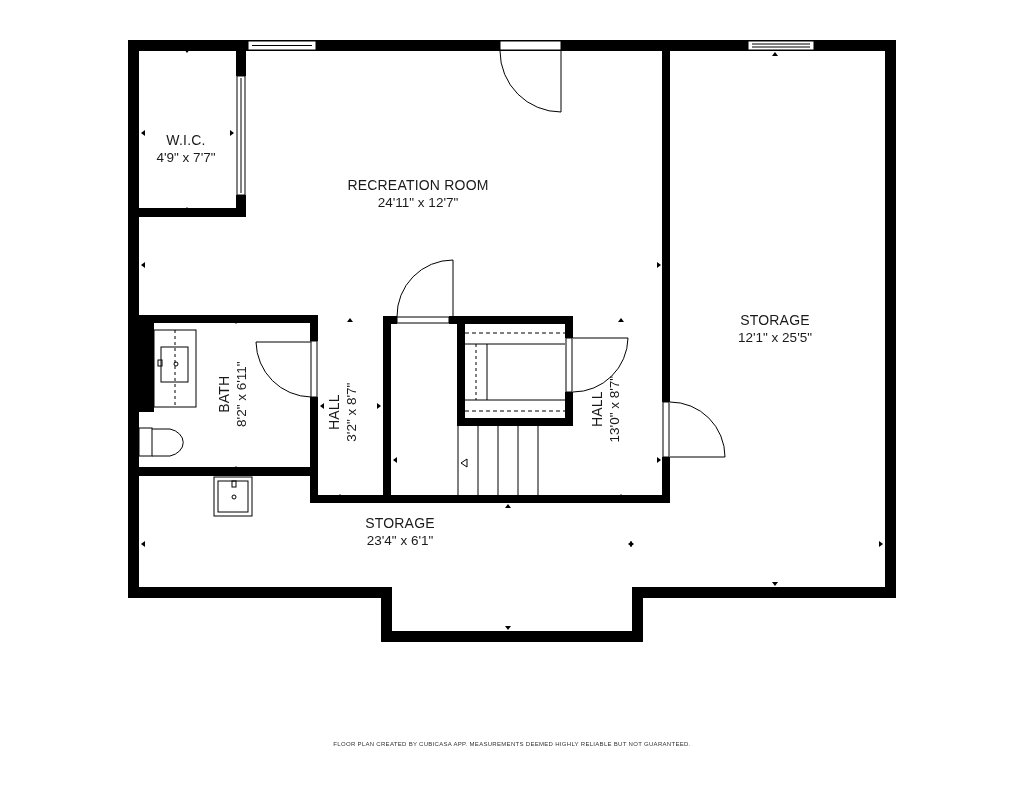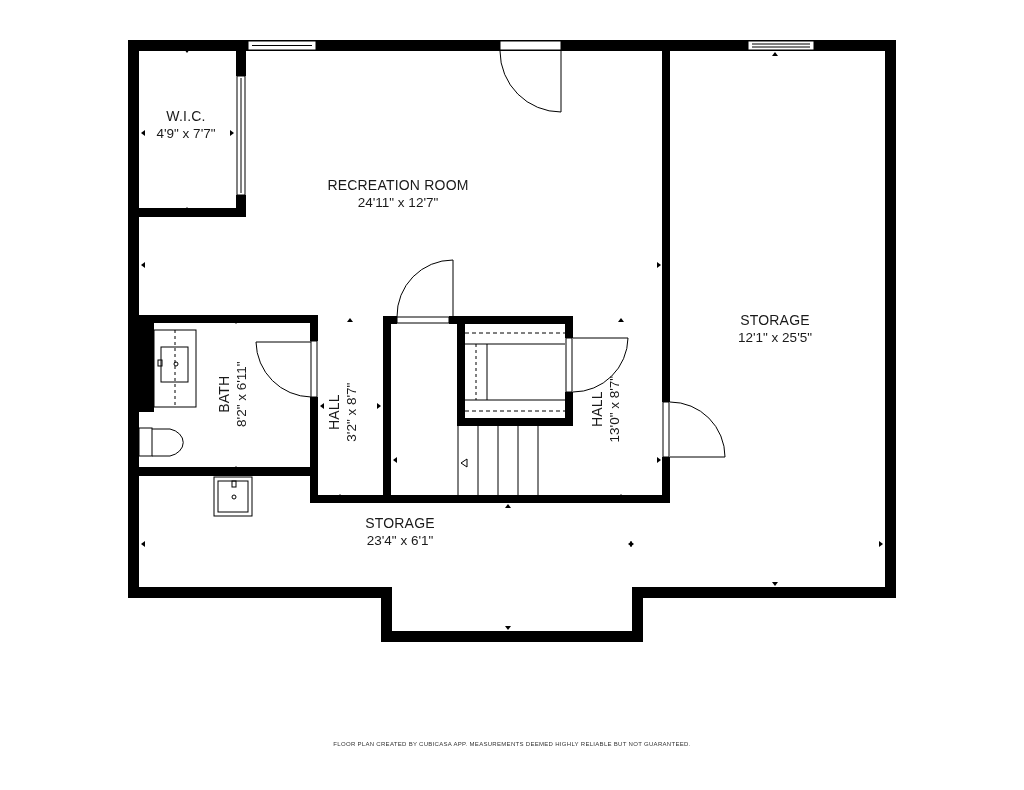--- a/index.html
+++ b/index.html
@@ -157,26 +157,26 @@
     <path d="M883,544 l-4,-3 v6 z"></path>
     <path d="M141,544 l4,-3 v6 z"></path>
     <path d="M508,504 l-3,4 h6 z"></path>
     <path d="M508,630 l-3,-4 h6 z"></path>
     <path d="M628,544 l4,-3 v6 z"></path>
     <path d="M634,544 l-4,-3 v6 z"></path>
     <path d="M340,494 l-3,4 h6 z"></path>
   </g>
 </svg>
 
-<div class="label" style="left:136px; top:108px; width:100px;">
+<div class="label" style="left:136px; top:132px; width:100px;">
   <div class="name">W.I.C.</div>
   <div class="dims">4'9" x 7'7"</div>
 </div>
 
-<div class="label" style="left:298px; top:177px; width:200px;">
+<div class="label" style="left:318px; top:177px; width:200px;">
   <div class="name">RECREATION ROOM</div>
   <div class="dims">24'11" x 12'7"</div>
 </div>
 
 <div class="label" style="left:700px; top:312px; width:150px;">
   <div class="name">STORAGE</div>
   <div class="dims">12'1" x 25'5"</div>
 </div>
 
 <div class="label vert" style="left:183px; top:377px; width:100px;">

